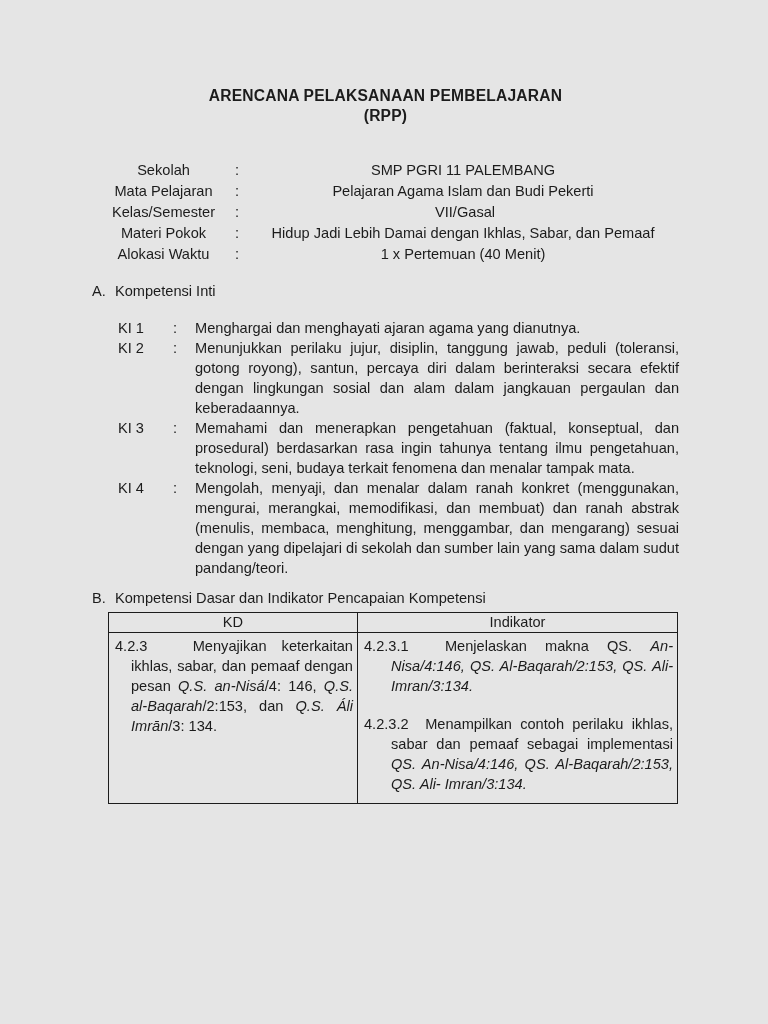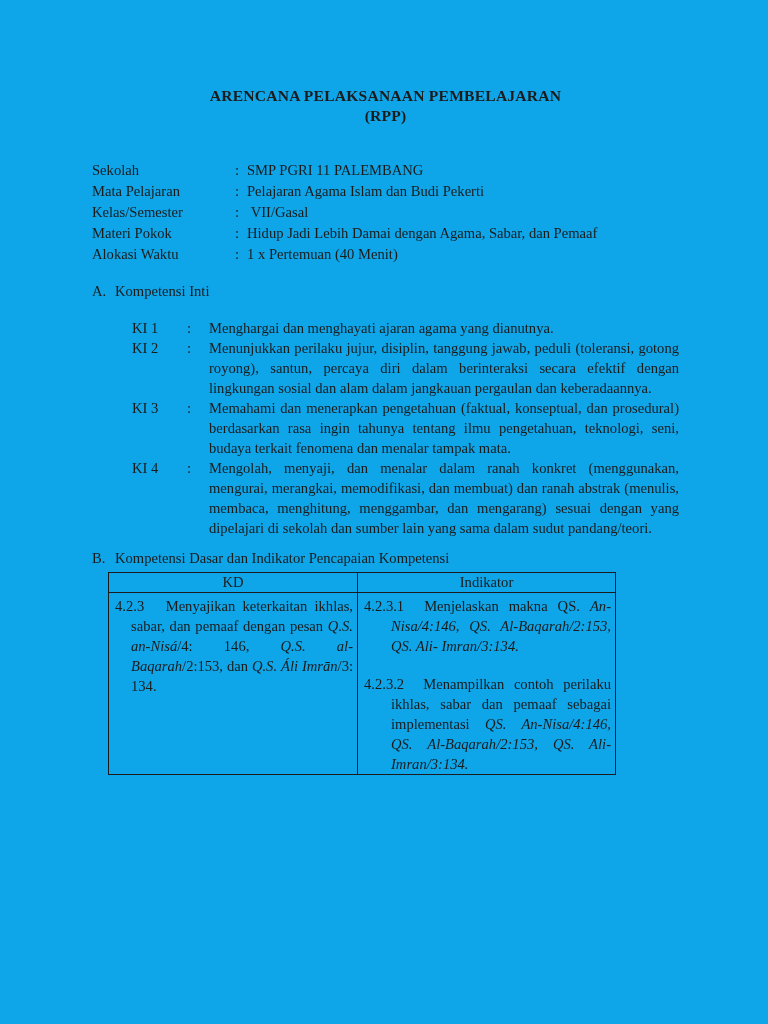--- a/index.html
+++ b/index.html
@@ -1,23 +1,23 @@
 <!DOCTYPE html>
 <html><head>
 <meta charset="utf-8">
 <style>
   * { margin: 0; padding: 0; box-sizing: border-box; }
   html, body { background: #ffffff; }
   .page {
     position: relative;
     width: 768px;
     height: 1024px;
-    background: #0ea5e9;
+    background: #e5e5e5;
     overflow: hidden;
-    font-family: Liberation Serif, serif;
+    font-family: Liberation Sans, sans-serif;
     color: #1c1c1c;
     font-size: 14.6px;
     line-height: 20px;
   }
   .doc {
     position: absolute;
     left: 92px;
     top: 0;
     width: 587px;
   }
@@ -28,36 +28,36 @@
     font-size: 15.6px;
     line-height: 20px;
     letter-spacing: 0.2px;
   }
   .info-block { margin-top: 34px; }
   .info-row {
     display: grid;
     grid-template-columns: 143px 12px 1fr;
     line-height: 21px;
   }
-  .info-value, .info-label { white-space: pre-wrap; }
+  .info-value, .info-label { white-space: pre-wrap; text-align: center; }
   .sec-heading { display: flex; line-height: 20px; }
   .sec-heading .sec-marker { display: inline-block; width: 23px; flex: none; }
   .sec-a { margin-top: 16px; }
   .sec-b { margin-top: 10px; }
-  .ki-block { margin-top: 17px; margin-left: 40px; }
+  .ki-block { margin-top: 17px; margin-left: 26px; }
   .ki-row {
     display: grid;
     grid-template-columns: 55px 22px 1fr;
     line-height: 20px;
   }
   .ki-text { text-align: justify; }
   table.kd-table {
     border-collapse: collapse;
     table-layout: fixed;
-    width: 508px;
+    width: 570px;
     margin-left: 16px;
     margin-top: 4px;
   }
   table.kd-table th, table.kd-table td {
     border: 1px solid #1c1c1c;
   }
   table.kd-table th {
     font-weight: normal;
     text-align: center;
     height: 20px;
@@ -102,21 +102,21 @@
         <span class="info-value">Pelajaran Agama Islam dan Budi Pekerti</span>
       </div>
       <div class="info-row">
         <span class="info-label">Kelas/Semester</span>
         <span class="info-colon">:</span>
         <span class="info-value"> VII/Gasal</span>
       </div>
       <div class="info-row">
         <span class="info-label">Materi Pokok</span>
         <span class="info-colon">:</span>
-        <span class="info-value">Hidup Jadi Lebih Damai dengan Agama, Sabar, dan Pemaaf</span>
+        <span class="info-value">Hidup Jadi Lebih Damai dengan Ikhlas, Sabar, dan Pemaaf</span>
       </div>
       <div class="info-row">
         <span class="info-label">Alokasi Waktu</span>
         <span class="info-colon">:</span>
         <span class="info-value">1 x Pertemuan (40 Menit)</span>
       </div>
     </div>
 
     <div class="sec-heading sec-a">
       <span class="sec-marker">A.</span>

